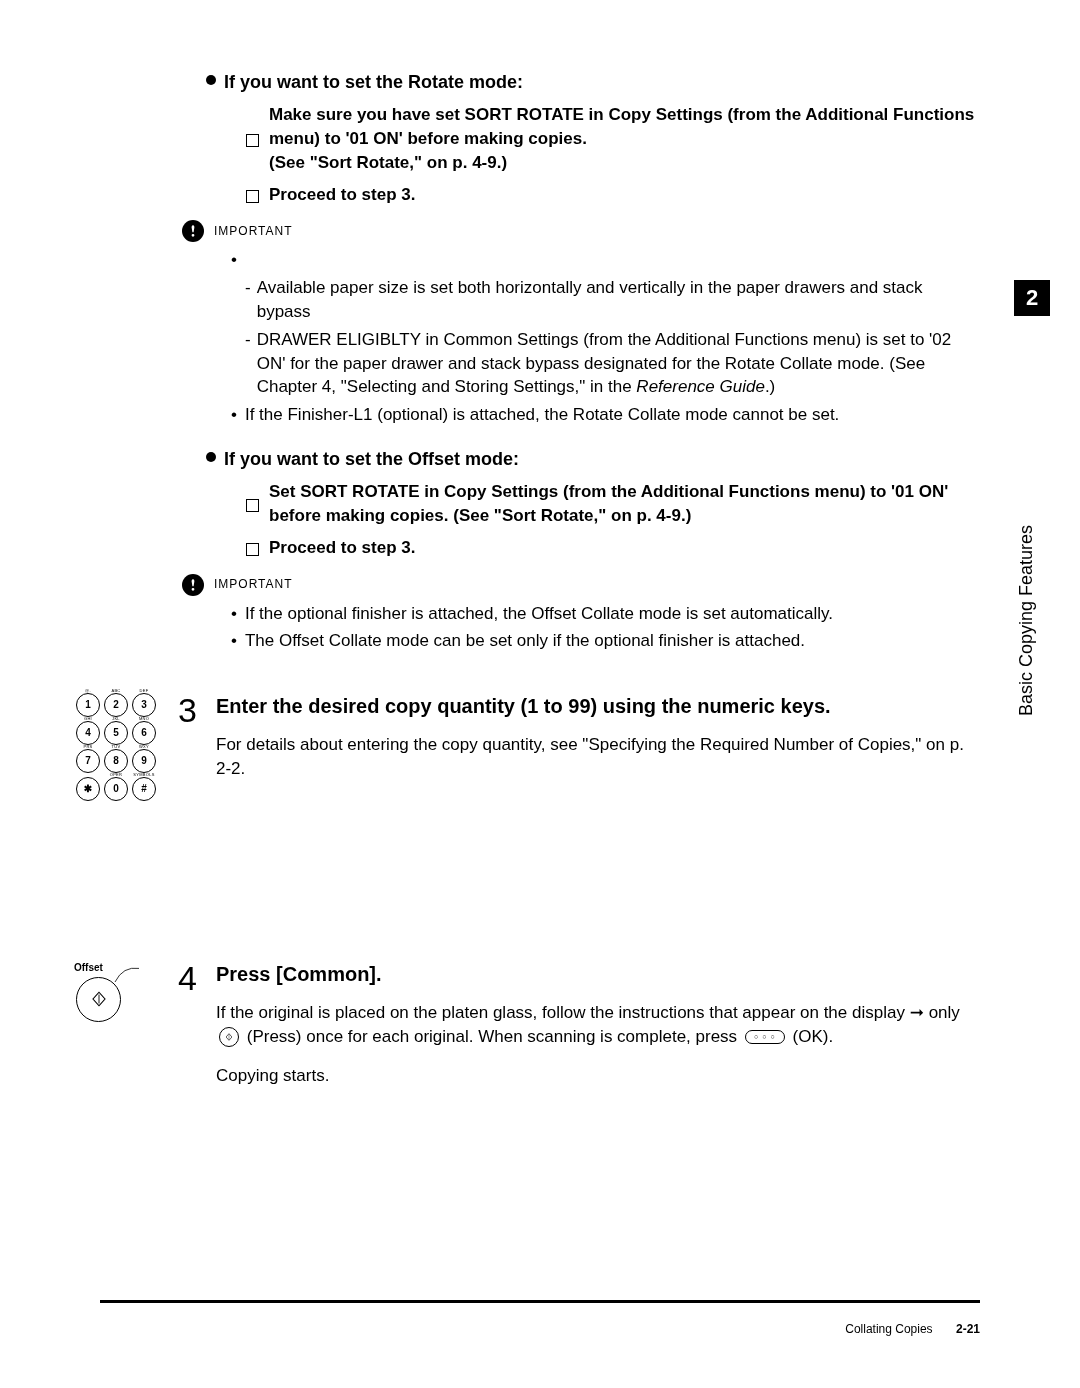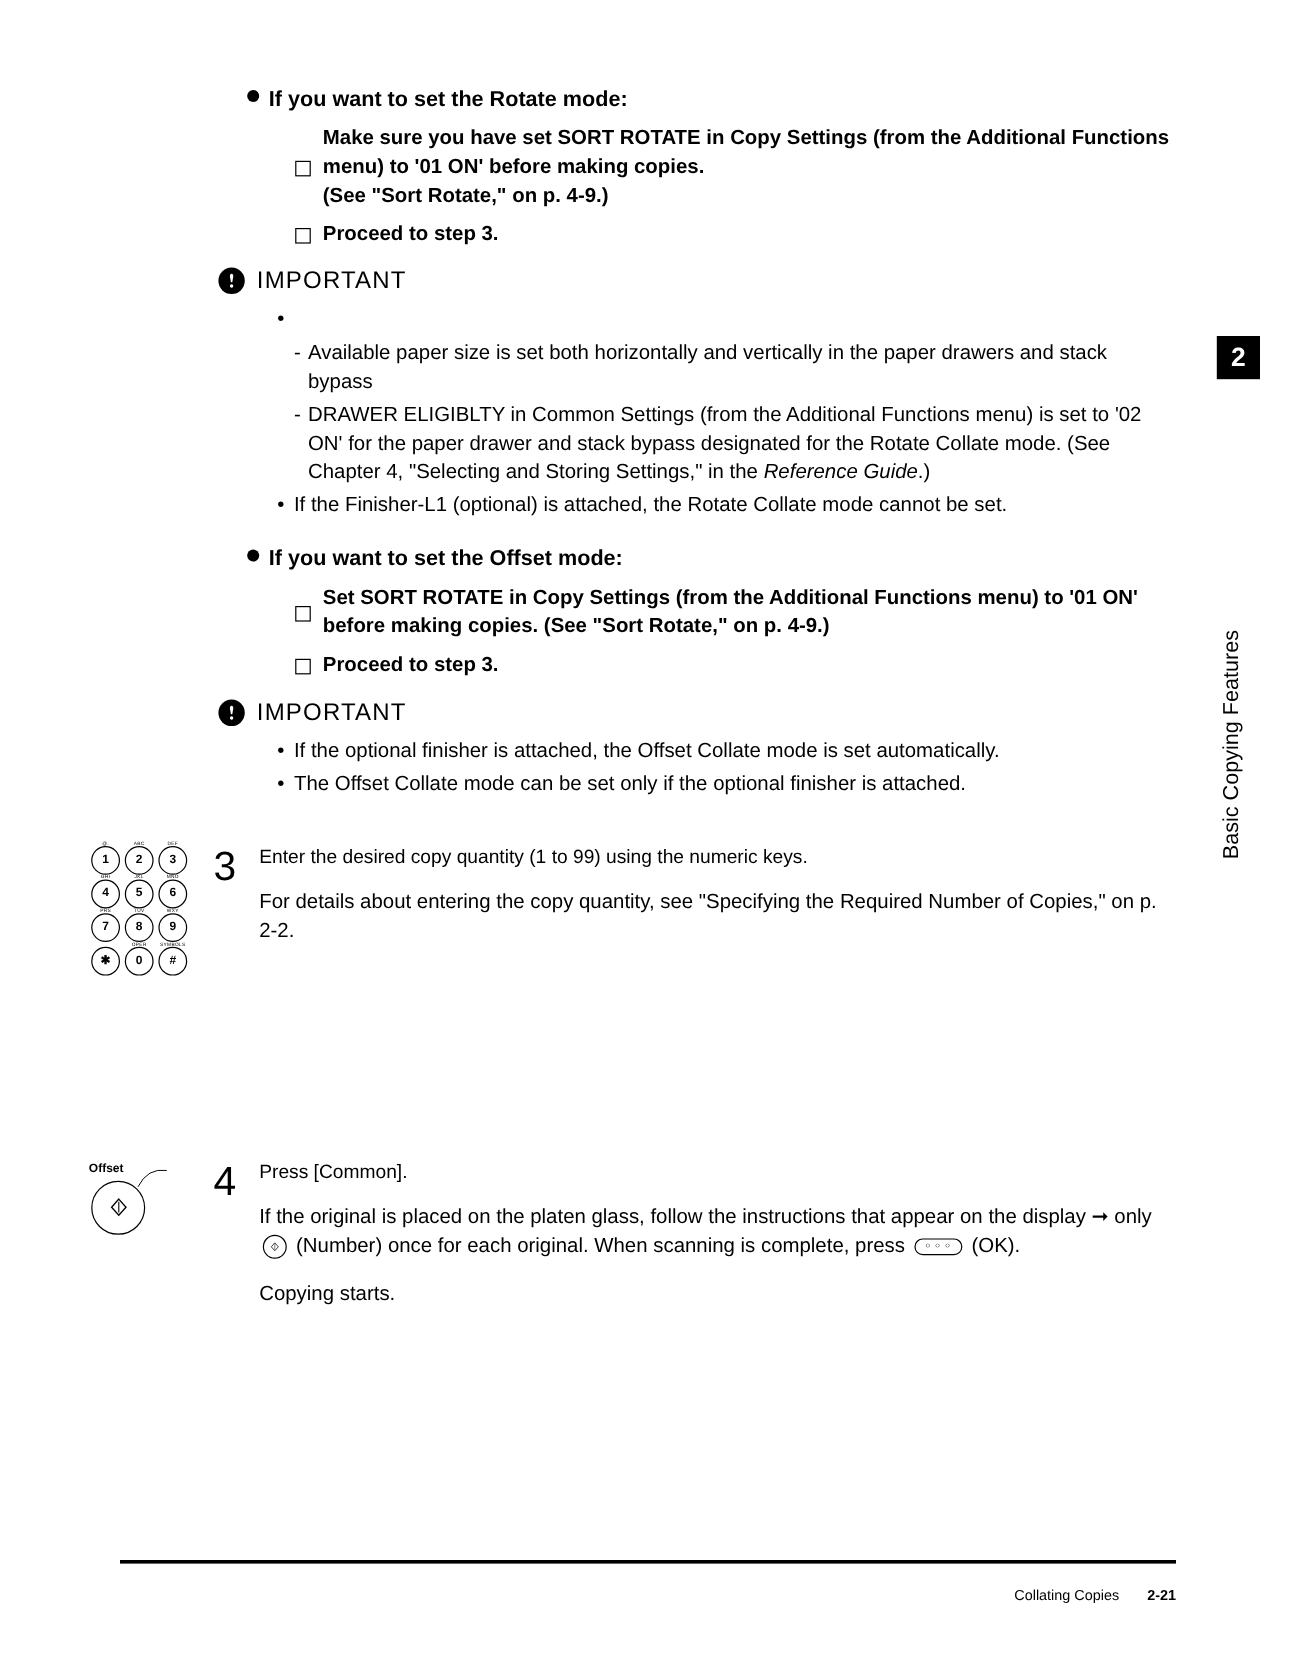--- a/index.html
+++ b/index.html
@@ -77,21 +77,21 @@
       width: 22px; height: 22px;
       background: #000;
       border-radius: 50%;
       display: flex;
       align-items: center;
       justify-content: center;
       margin-right: 10px;
       flex-shrink: 0;
     }
     .important-icon svg { width: 14px; height: 14px; }
-    .important-label { font-size: 20px; letter-spacing: 1px; }
+    .important-label { font-size: 12px; letter-spacing: 1px; }
     .bullet-list {
       margin-left: 25px;
       margin-top: 6px;
     }
     .bullet-item {
       display: flex;
       align-items: flex-start;
       margin-top: 4px;
     }
     .small-bullet { margin-right: 8px; margin-top: 0; }
@@ -108,22 +108,22 @@
       margin-top: 40px;
     }
     .step-number {
       font-size: 34px;
       font-family: Arial, sans-serif;
       position: absolute;
       left: -28px;
       top: -6px;
     }
     .step-title {
-      font-weight: normal;
-      font-size: 16px;
+      font-weight: bold;
+      font-size: 20px;
       margin-left: 10px;
       line-height: 1.3;
     }
     .step-body {
       margin-left: 10px;
       margin-top: 14px;
     }
     .step-icon {
       position: absolute;
       left: -130px;
@@ -391,21 +391,21 @@
         </div>
       </div>
       <div class="step-number">4</div>
       <div class="step-title">Press [Common].</div>
       <div class="step-body">
         <span>If the original is placed on the platen glass, follow the instructions that appear on the display </span><span class="arrow">➞</span><span> only </span><span class="inline-icon inline-circle">
             <svg width="10" height="10" viewBox="0 0 24 24">
               <path d="M12 4 L19 12 L12 20 L5 12 Z" fill="none" stroke="#000" stroke-width="1.5"></path>
               <line x1="12" y1="6" x2="12" y2="18" stroke="#000"></line>
             </svg>
-          </span><span> (Number) once for each original. When scanning is complete, press </span><span class="inline-icon inline-oval">○ ○ ○</span><span> (OK).</span>
+          </span><span> (Press) once for each original. When scanning is complete, press </span><span class="inline-icon inline-oval">○ ○ ○</span><span> (OK).</span>
         <div style="margin-top:16px;">Copying starts.</div>
       </div>
     </div>
 
   </div>
 
   <div class="side-tab">
     <div class="tab-box">2</div>
     <div class="tab-text">Basic Copying Features</div>
   </div>

